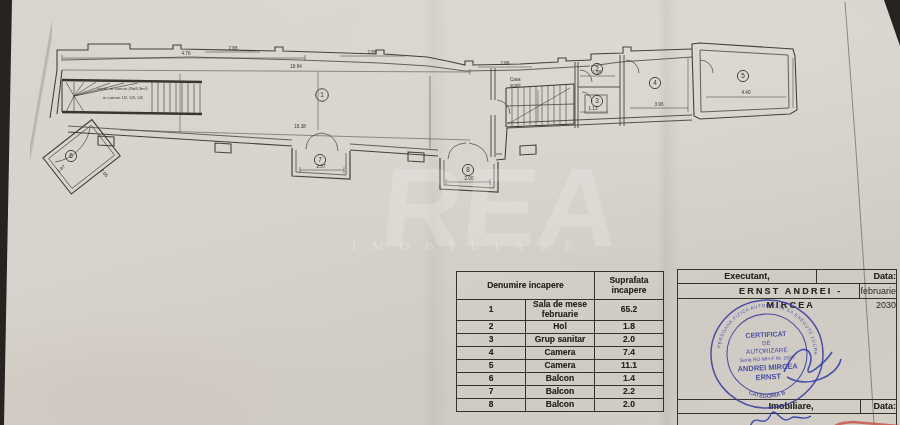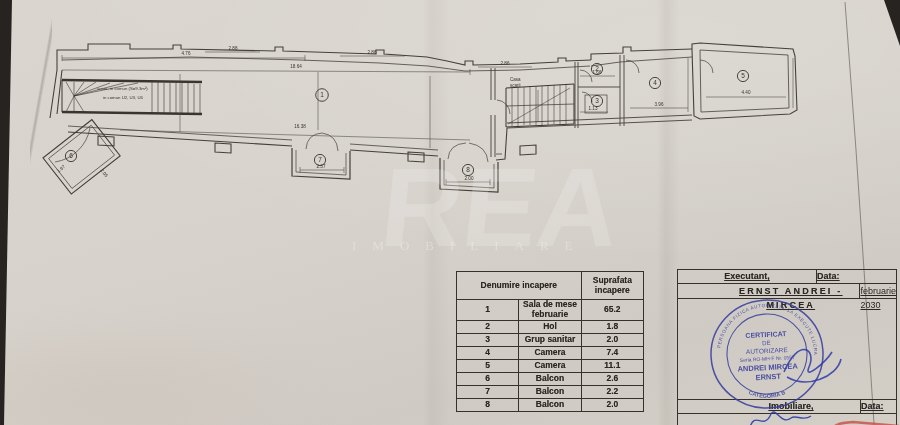--- a/index.html
+++ b/index.html
@@ -20,36 +20,36 @@
   svg{display:block;}
   .plan-svg{position:absolute;left:0;top:0;}
   
   .wm-logo{position:absolute;left:382px;top:152px;font-size:112px;font-weight:700;
     letter-spacing:0px;color:rgba(252,251,248,.20);transform:skewX(-6deg);line-height:1;}
   .wm-name{position:absolute;left:347px;top:190px;font-size:30px;font-weight:400;
     color:rgba(250,249,245,.75);letter-spacing:1px;}
   .wm-sub{position:absolute;left:352px;top:238px;font-size:13px;font-weight:400;
     color:rgba(252,251,248,.32);letter-spacing:16px;font-family:Liberation Serif, serif;}
   
-  table.area-table{position:absolute;left:456px;top:271px;width:188px;
+  table.area-table{position:absolute;left:456px;top:271px;width:208px;
     border-collapse:collapse;table-layout:fixed;color:#2b2823;padding-left:12px;}
   table.area-table td{border:1.4px solid #35322c;font-size:8.5px;font-weight:700;
     text-align:center;padding:0;line-height:1.15;
     text-shadow:0 0 .6px rgba(43,40,35,.5);}
   td.hdr{font-weight:400;font-size:8.6px;height:27px;}
   td.no{width:40px;height:12px;}
   td.nm{width:100px;text-align:left;padding-left:5px;height:12px;}
   td.ar{width:68px;height:12px;}
   td.sum{height:14px;font-size:8.8px;}
   
   .sig-block{position:absolute;left:677px;top:269px;width:220px;height:156px;color:#2b2823;}
-  .sig-row{display:flex;border:1.4px solid #35322c;border-bottom:none;text-decoration:underline;}
+  .sig-row{display:flex;border:1.4px solid #35322c;border-bottom:none;}
   .sig-row.b{border-bottom:1.4px solid #35322c;padding-left:44px;}
   .cellL{width:138px;border-right:1.4px solid #35322c;text-align:center;}
-  .cellR{flex:1;text-align:left;}
+  .cellR{flex:1;text-align:right;}
   .lbl{font-size:9px;font-weight:700;line-height:13px;height:13px;
        text-shadow:0 0 .6px rgba(43,40,35,.5);}
   .name{font-size:9px;font-weight:700;letter-spacing:2.2px;line-height:14px;height:14px;
        text-shadow:0 0 .6px rgba(43,40,35,.5);}
   .val{font-size:9px;font-weight:400;line-height:14px;height:14px;}
   .stamp-area{position:relative;height:100px;border-left:1.4px solid #35322c;
        border-right:1.4px solid #35322c;}
   .tail-area{position:relative;height:16px;border-left:1.4px solid #35322c;
        border-right:1.4px solid #35322c;}
   .stamp-svg{position:absolute;left:21px;top:-2px;}
@@ -217,21 +217,21 @@
         <td class="ar">7.4</td>
       </tr>
       <tr>
         <td class="no">5</td>
         <td class="nm">Camera</td>
         <td class="ar">11.1</td>
       </tr>
       <tr>
         <td class="no">6</td>
         <td class="nm">Balcon</td>
-        <td class="ar">2.6</td>
+        <td class="ar">1.4</td>
       </tr>
       <tr>
         <td class="no">7</td>
         <td class="nm">Balcon</td>
         <td class="ar">2.2</td>
       </tr>
       <tr>
         <td class="no">8</td>
         <td class="nm">Balcon</td>
         <td class="ar">2.0</td>

